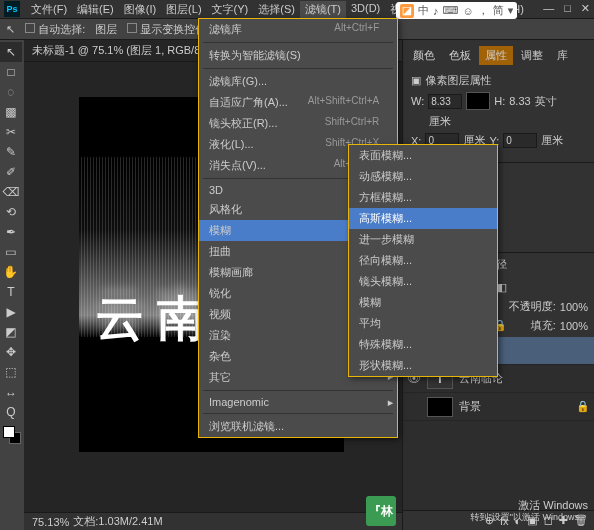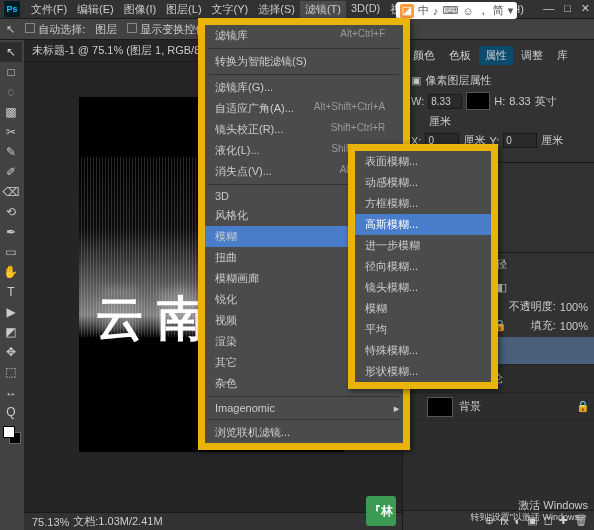--- a/index.html
+++ b/index.html
@@ -31,38 +31,38 @@
 .bigtxt{position:absolute;top:190px;left:10px;right:10px;display:flex;justify-content:space-around}
 .bigtxt .ch{color:#fff;font-size:48px;font-weight:900;font-family:SimHei,sans-serif;text-shadow:0 -10px 8px rgba(255,255,255,.3)}
 .caption{position:absolute;bottom:15px;right:20px;color:#fff;font-size:14px;font-family:SimHei}
 .statusbar{height:18px;background:#323232;border-top:1px solid #1a1a1a;display:flex;align-items:center;font-size:10px;padding-left:8px;gap:4px}
 .rpanel{width:192px;background:#323232;border-left:1px solid #1a1a1a;display:flex;flex-direction:column}
 .rtools{position:absolute;right:198px;top:44px;width:24px;display:flex;flex-direction:column;gap:4px;z-index:5}
 .rtools .rt{width:22px;height:20px;display:flex;align-items:center;justify-content:center;font-size:12px;color:#aaa}
 .psect{border-bottom:1px solid #1a1a1a;padding:4px 0}
 .ptabs{display:flex;gap:2px;padding:2px 4px;font-size:10px}
 .ptabs .pt{padding:2px 6px;cursor:pointer}
-.ptabs .pt.active{background:#0c4a6e}
+.ptabs .pt.active{background:#a16207}
 .propbody{padding:6px 8px;font-size:10px}
 .propbody .row{display:flex;align-items:center;gap:4px;margin-bottom:4px}
 .propbody .thumb{width:24px;height:18px;background:#000;border:1px solid #555;display:flex;align-items:center;justify-content:center;color:#fff;font-size:8px}
 .propbody input{width:34px;background:#2a2a2a;border:1px solid #1a1a1a;color:#ccc;font-size:10px;padding:1px 2px}
 .layers{flex:1;display:flex;flex-direction:column}
 .layerctl{padding:4px 6px;font-size:10px;display:flex;flex-direction:column;gap:3px}
 .layerctl .r{display:flex;align-items:center;gap:4px}
 .layerctl select,.layerctl input{background:#2a2a2a;border:1px solid #1a1a1a;color:#ccc;font-size:10px;padding:1px 2px}
 .layerlist{flex:1;background:#2d2d2d;overflow:auto}
 .layer{display:flex;align-items:center;height:28px;border-bottom:1px solid #252525;padding:0 4px;gap:6px}
 .layer.sel{background:#4a5f7a}
 .layer .eye{width:14px;font-size:11px}
 .layer .lthumb{width:26px;height:20px;background:#000;border:1px solid #555;display:flex;align-items:center;justify-content:center;color:#fff;font-size:7px}
 .layer .lthumb.t{background:#333;color:#ddd;font-size:12px;font-weight:bold}
 .layerfoot{height:20px;background:#323232;border-top:1px solid #1a1a1a;display:flex;align-items:center;justify-content:flex-end;gap:6px;padding:0 6px;font-size:10px}
 .actv{position:absolute;right:6px;bottom:6px;font-size:11px;color:#7a7a7a;text-align:right;line-height:1.3}
-.menu{position:absolute;background:#4b4b4b;border:7px solid #eab308;box-shadow:2px 2px 6px rgba(0,0,0,.5);z-index:100;min-width:150px}
+.menu{position:absolute;background:#4b4b4b;border:1px solid #eab308;box-shadow:2px 2px 6px rgba(0,0,0,.5);z-index:100;min-width:150px}
 .menu .mitem{padding:3px 18px 3px 10px;font-size:11px;display:flex;justify-content:space-between;gap:20px;cursor:default;position:relative}
 .menu .mitem:hover,.menu .mitem.hl{background:#4a7dc9;color:#fff}
 .menu .mitem .sc{color:#999;font-size:10px}
 .menu .sep{height:1px;background:#333;margin:2px 4px}
 .menu .arrow::after{content:"▸";position:absolute;right:4px}
 #m1{left:198px;top:18px}
 #m2{left:348px;top:144px}
 .watermark{position:absolute;right:198px;bottom:4px;width:30px;height:30px;background:#3b9b53;border-radius:3px;display:flex;align-items:center;justify-content:center;color:#fff;font-size:12px;font-weight:bold}
 </style>
 </head>
@@ -316,24 +316,24 @@
     <div class="mitem arrow">
       <span>锐化</span>
     </div>
     <div class="mitem arrow">
       <span>视频</span>
     </div>
     <div class="mitem arrow">
       <span>渲染</span>
     </div>
     <div class="mitem arrow">
+      <span>杂色</span>
+    </div>
+    <div class="mitem arrow">
       <span>其它</span>
-    </div>
-    <div class="mitem arrow">
-      <span>杂色</span>
     </div>
     <div class="sep"></div>
     <div class="mitem arrow">
       <span>Imagenomic</span>
     </div>
     <div class="sep"></div>
     <div class="mitem">
       <span>浏览联机滤镜...</span>
     </div>
   </div>

